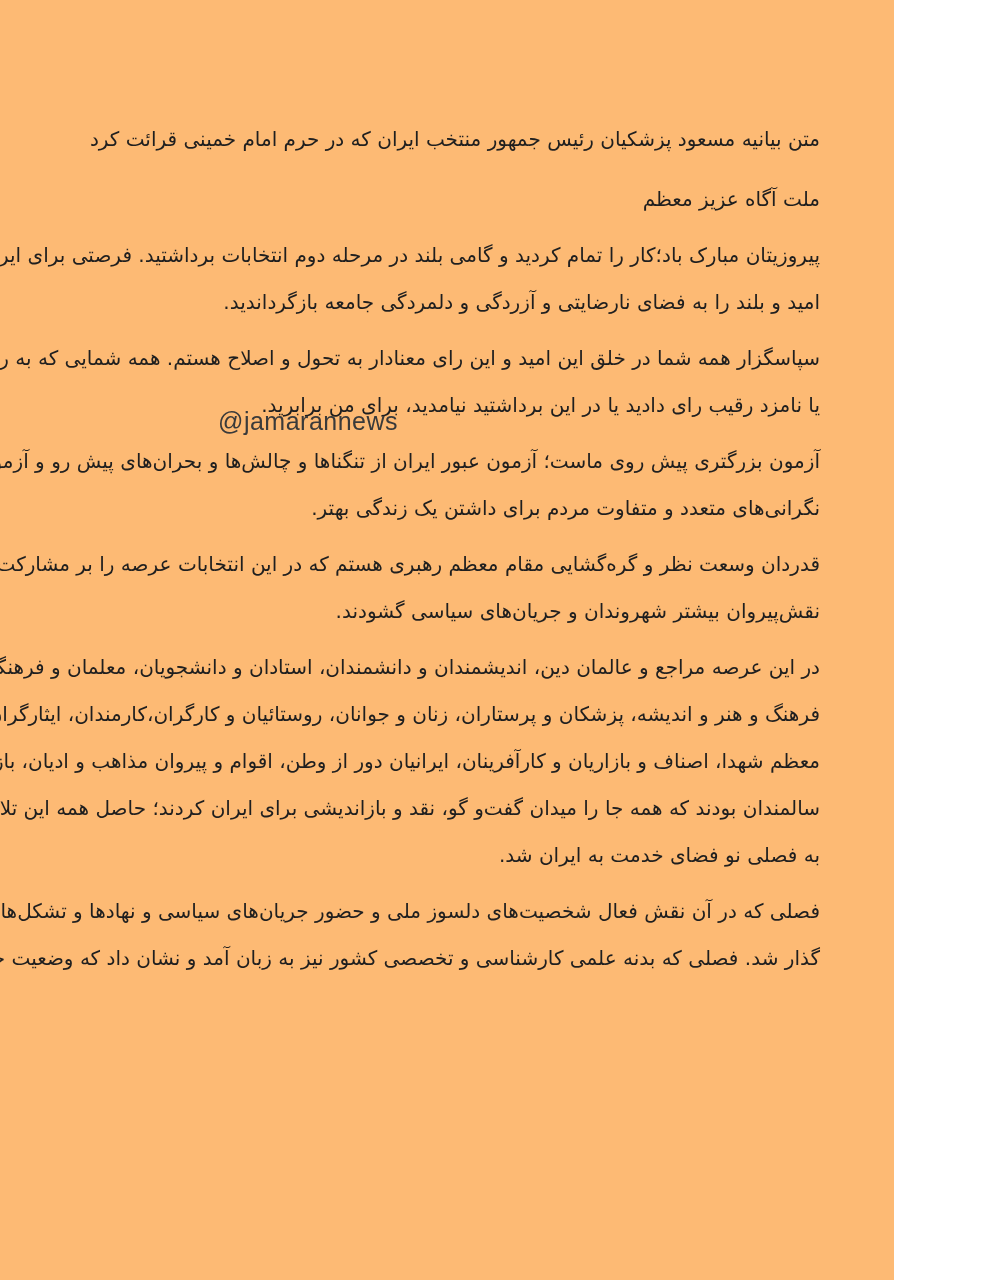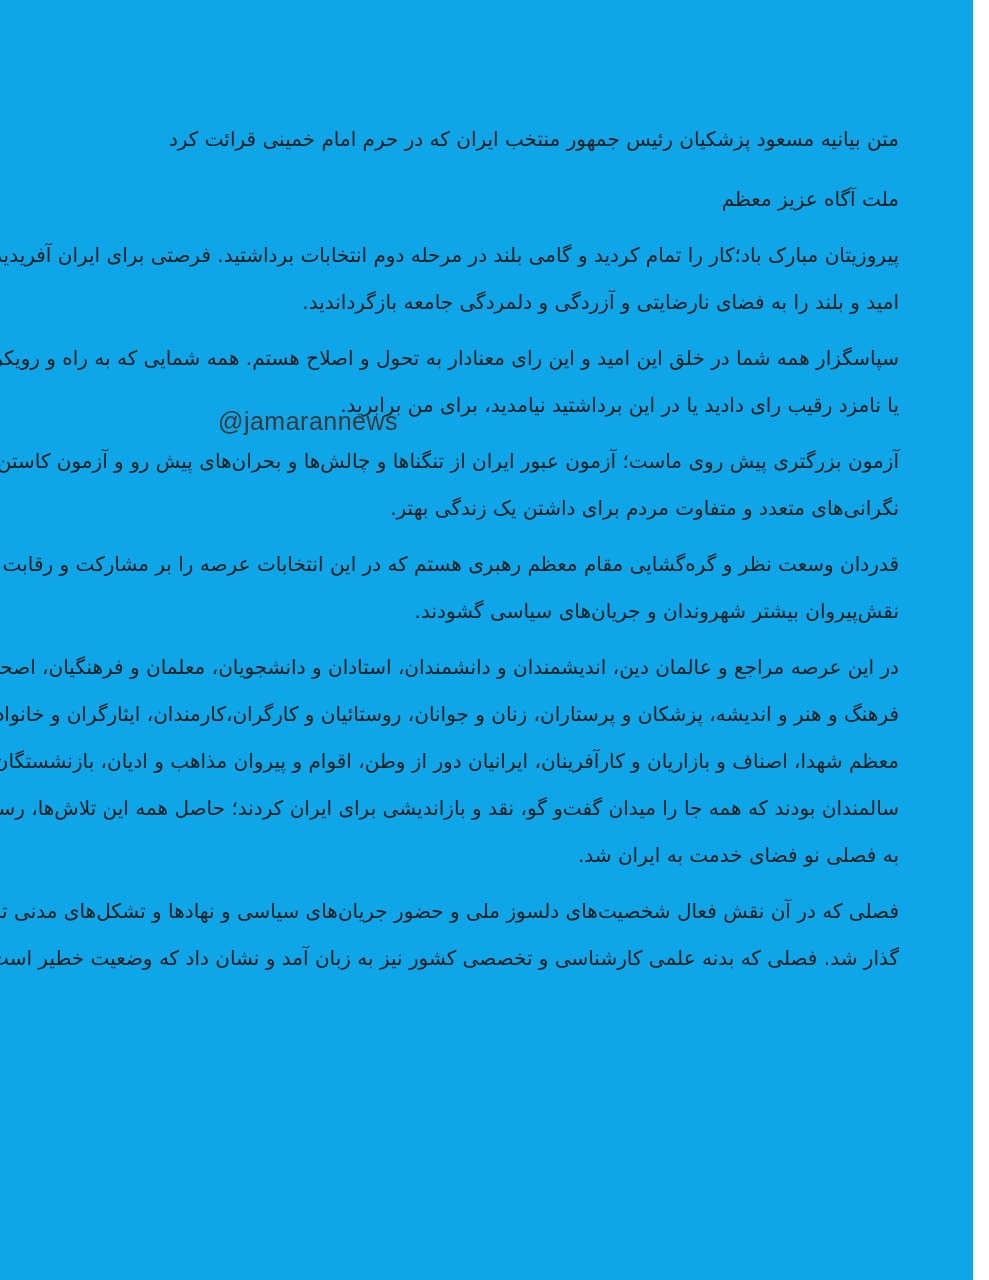--- a/index.html
+++ b/index.html
@@ -2,23 +2,23 @@
 <html lang="fa"><head>
 <meta charset="utf-8">
 <style>
   html, body {
     margin: 0;
     padding: 0;
     background: #ffffff;
   }
   .page {
     position: relative;
-    width: 973px;
+    width: 894px;
     height: 1280px;
-    background: #0ea5e9;
+    background: #fdba74;
     overflow: hidden;
     font-family: "DejaVu Sans", sans-serif;
     color: #1f1f1f;
     direction: rtl;
   }
   .content {
     position: absolute;
     top: 0;
     right: 74px;
     width: 841px;

